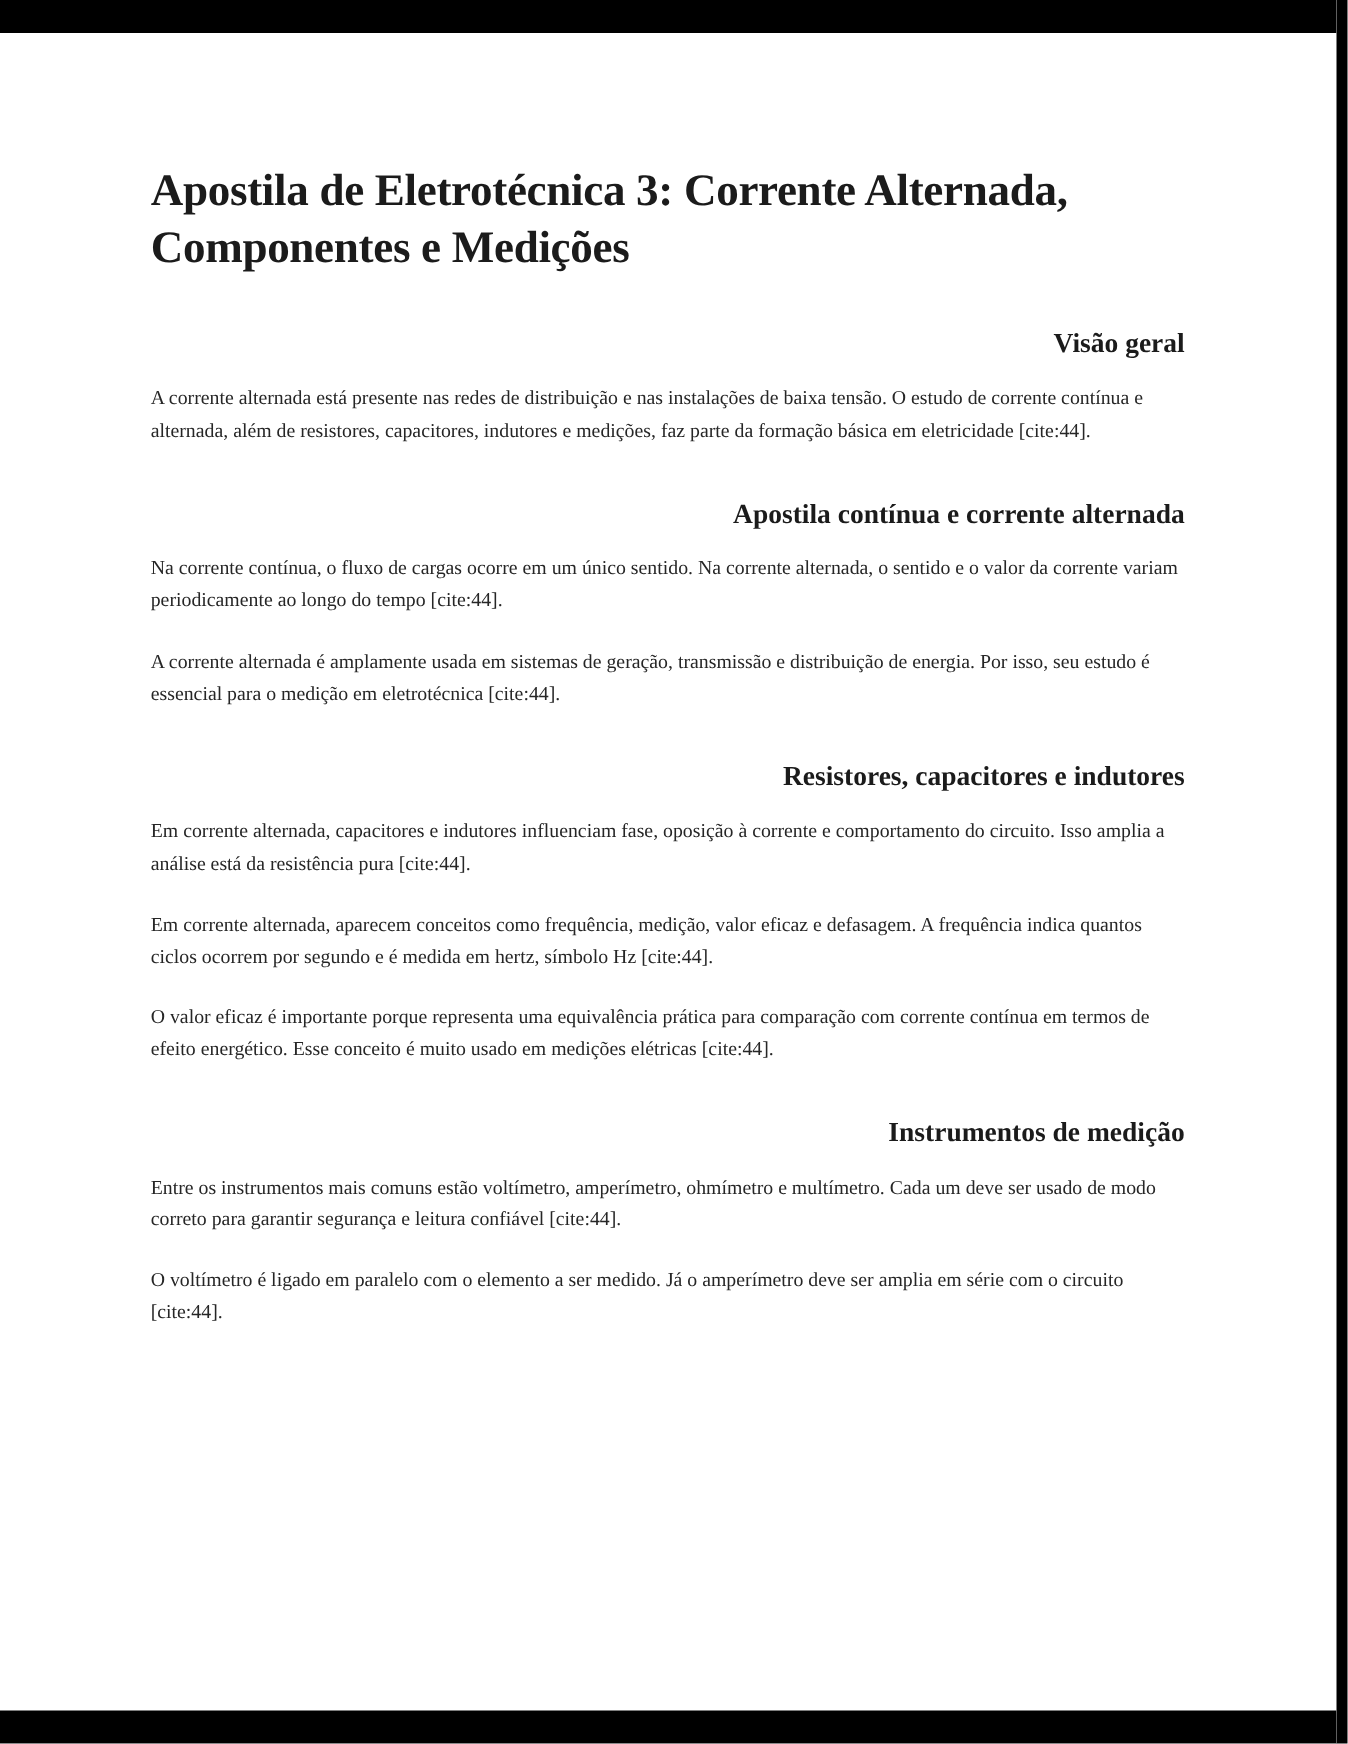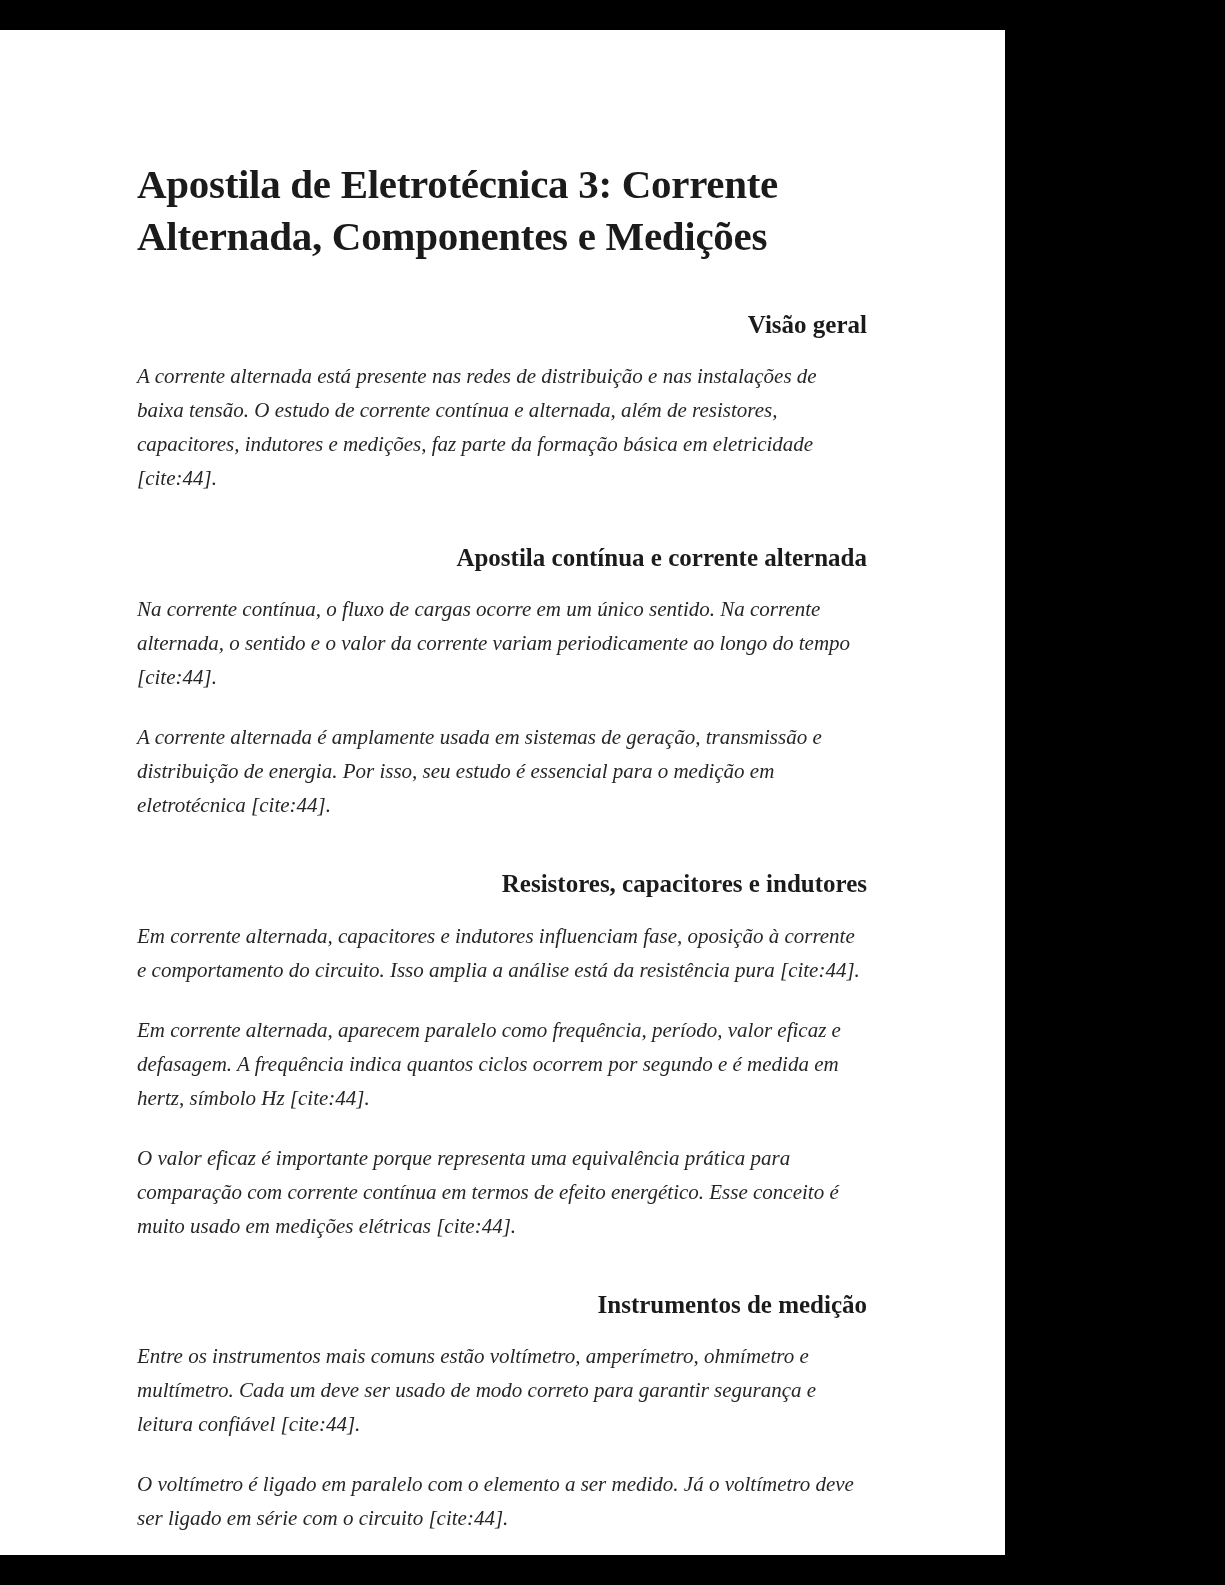--- a/index.html
+++ b/index.html
@@ -4,28 +4,27 @@
 <style>
   html, body {
     margin: 0;
     padding: 0;
   }
   body {
     background: #000;
     font-family: "Liberation Serif", "DejaVu Serif", serif;
   }
   .page {
-    width: 1005px;
+    width: 1215px;
     height: 1585px;
     background: #ffffff;
     display: flex;
     flex-direction: column;
     box-sizing: border-box;
     overflow: hidden;
-    gap: 12px;
   }
   .edge-bar {
     height: 30px;
     flex: 0 0 30px;
     background: #000000;
     width: 100%;
   }
   .content {
     flex: 1 1 auto;
     overflow: hidden;
@@ -42,25 +41,24 @@
   }
   h2.section-heading {
     font-size: 25px;
     line-height: 1.3;
     font-weight: 700;
     color: #1b1b1b;
     margin: 46px 0 18px 0;
     text-align: right;
   }
   .content p {
-    font-size: 21px;
+    font-size: 18px;
     line-height: 1.62;
     color: #262626;
     margin: 0 0 26px 0;
-    font-style: italic;
   }
 </style>
 </head>
 <body>
 
 <div class="page">
   <div class="edge-bar"></div>
 
   <div class="content">
 
@@ -76,26 +74,26 @@
       <p>Na corrente contínua, o fluxo de cargas ocorre em um único sentido. Na corrente alternada, o sentido e o valor da corrente variam periodicamente ao longo do tempo [cite:44].</p>
       <p>A corrente alternada é amplamente usada em sistemas de geração, transmissão e distribuição de energia. Por isso, seu estudo é essencial para o medição em eletrotécnica [cite:44].</p>
     </section>
 
     <section>
       <h2 class="section-heading">Resistores, capacitores e indutores</h2>
       <p>Em corrente alternada, capacitores e indutores influenciam fase, oposição à corrente e comportamento do circuito. Isso amplia a análise está da resistência pura [cite:44].</p>
     </section>
 
     <section>
-      <p>Em corrente alternada, aparecem paralelo como frequência, período, valor eficaz e defasagem. A frequência indica quantos ciclos ocorrem por segundo e é medida em hertz, símbolo Hz [cite:44].</p>
+      <p>Em corrente alternada, aparecem conceitos como frequência, medição, valor eficaz e defasagem. A frequência indica quantos ciclos ocorrem por segundo e é medida em hertz, símbolo Hz [cite:44].</p>
       <p>O valor eficaz é importante porque representa uma equivalência prática para comparação com corrente contínua em termos de efeito energético. Esse conceito é muito usado em medições elétricas [cite:44].</p>
     </section>
 
     <section>
       <h2 class="section-heading">Instrumentos de medição</h2>
       <p>Entre os instrumentos mais comuns estão voltímetro, amperímetro, ohmímetro e multímetro. Cada um deve ser usado de modo correto para garantir segurança e leitura confiável [cite:44].</p>
-      <p>O voltímetro é ligado em paralelo com o elemento a ser medido. Já o voltímetro deve ser ligado em série com o circuito [cite:44].</p>
+      <p>O voltímetro é ligado em paralelo com o elemento a ser medido. Já o amperímetro deve ser amplia em série com o circuito [cite:44].</p>
     </section>
 
   </div>
 
   <div class="edge-bar"></div>
 </div>
 
 </body></html>

